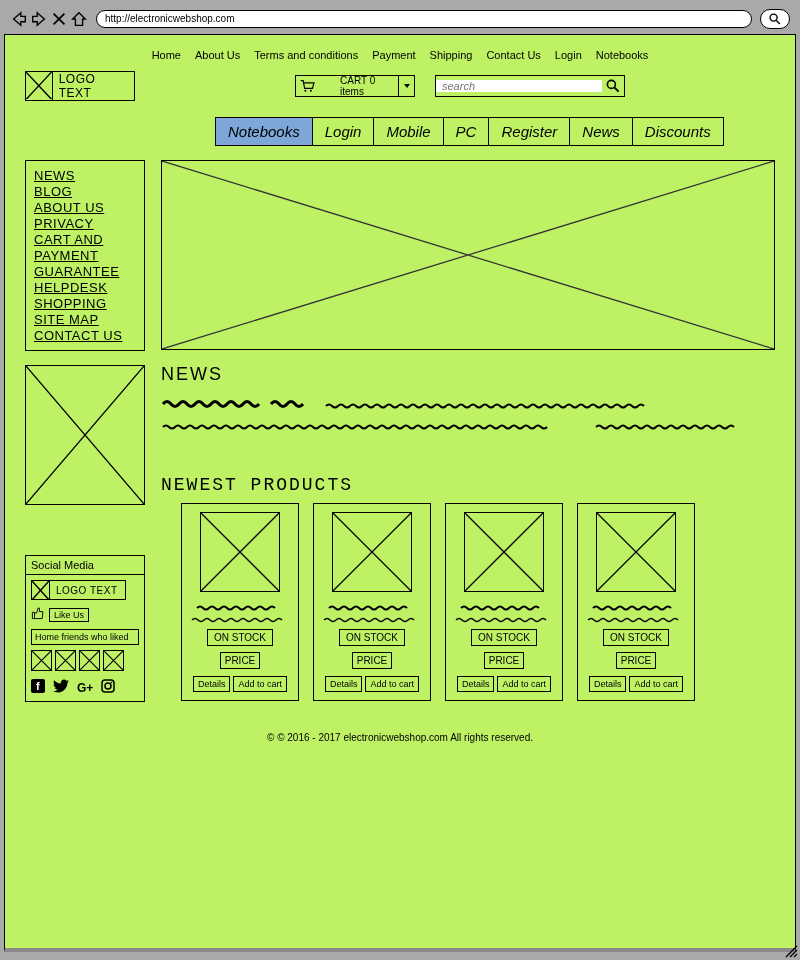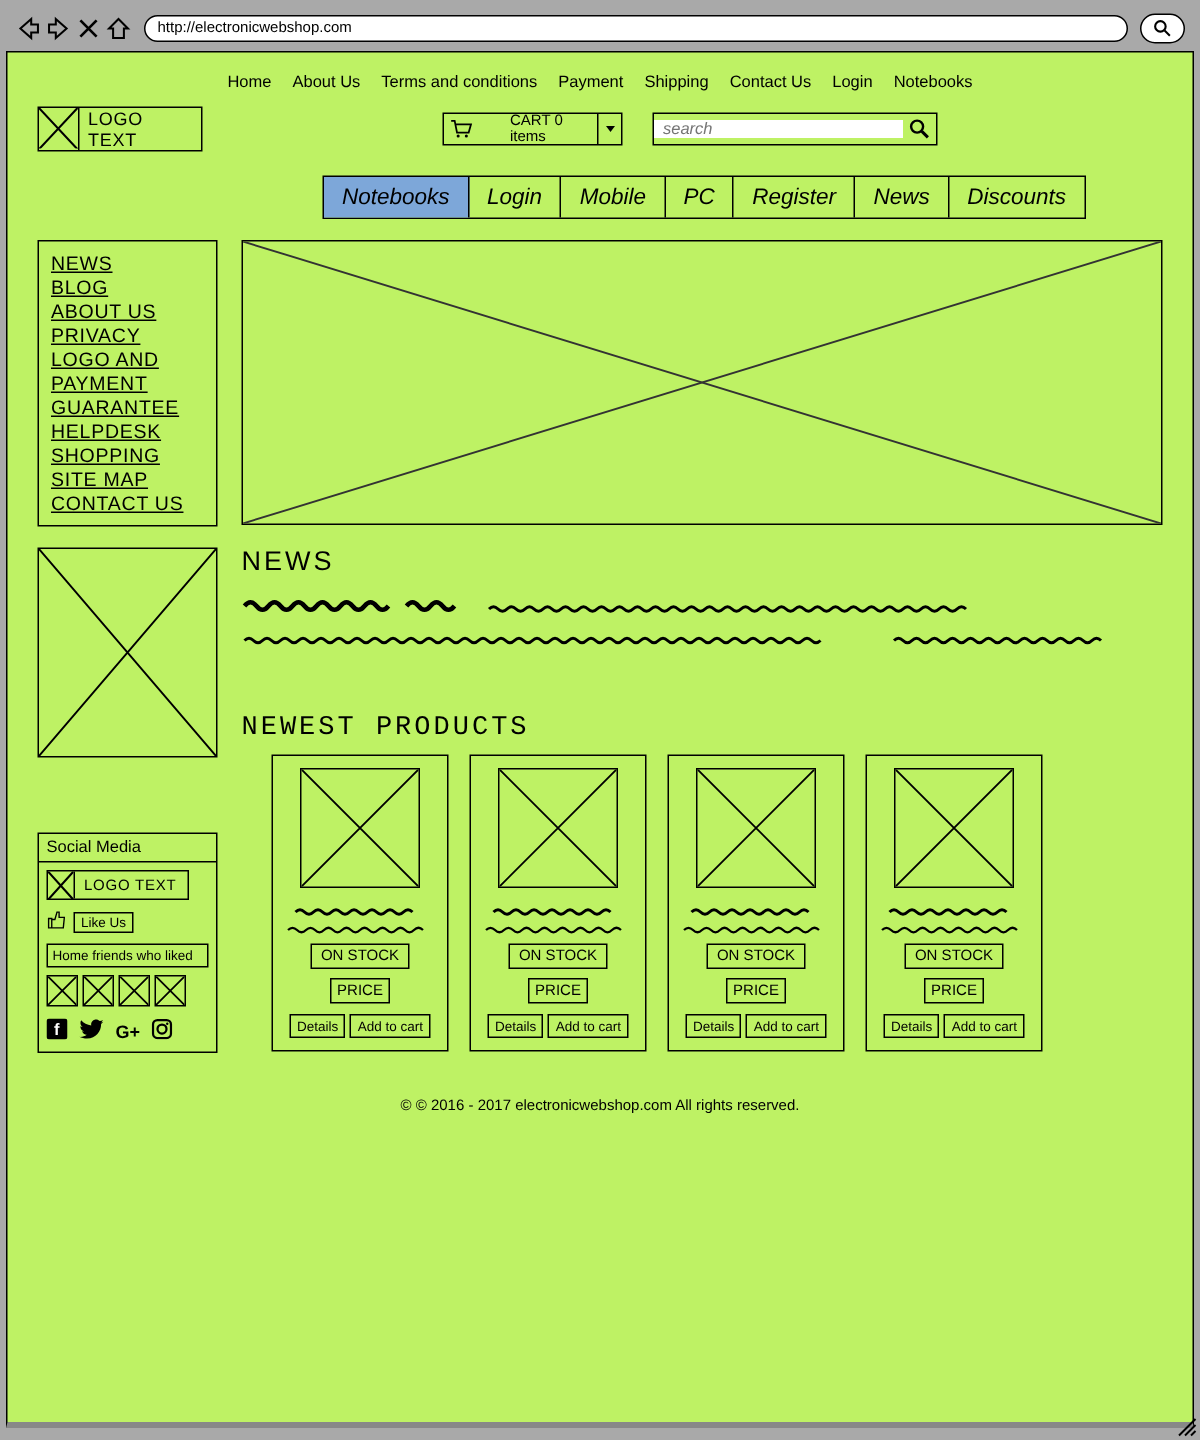--- a/index.html
+++ b/index.html
@@ -289,21 +289,21 @@
       <div class="tab">Discounts</div>
     </div>
 
     <div class="main-row">
       <div class="left-col">
         <div class="side-links">
           <a>NEWS</a>
           <a>BLOG</a>
           <a>ABOUT US</a>
           <a>PRIVACY</a>
-          <a>LOGO AND</a>
+          <a>CART AND</a>
           <a>PAYMENT</a>
           <a>GUARANTEE</a>
           <a>HELPDESK</a>
           <a>SHOPPING</a>
           <a>SITE MAP</a>
           <a>CONTACT US</a>
         </div>
         <div class="xbox side-img">
           <svg viewBox="0 0 100 100" preserveAspectRatio="none">
               <path d="M0 0 L100 100 M100 0 L0 100" stroke="#000" stroke-width="1"></path>

